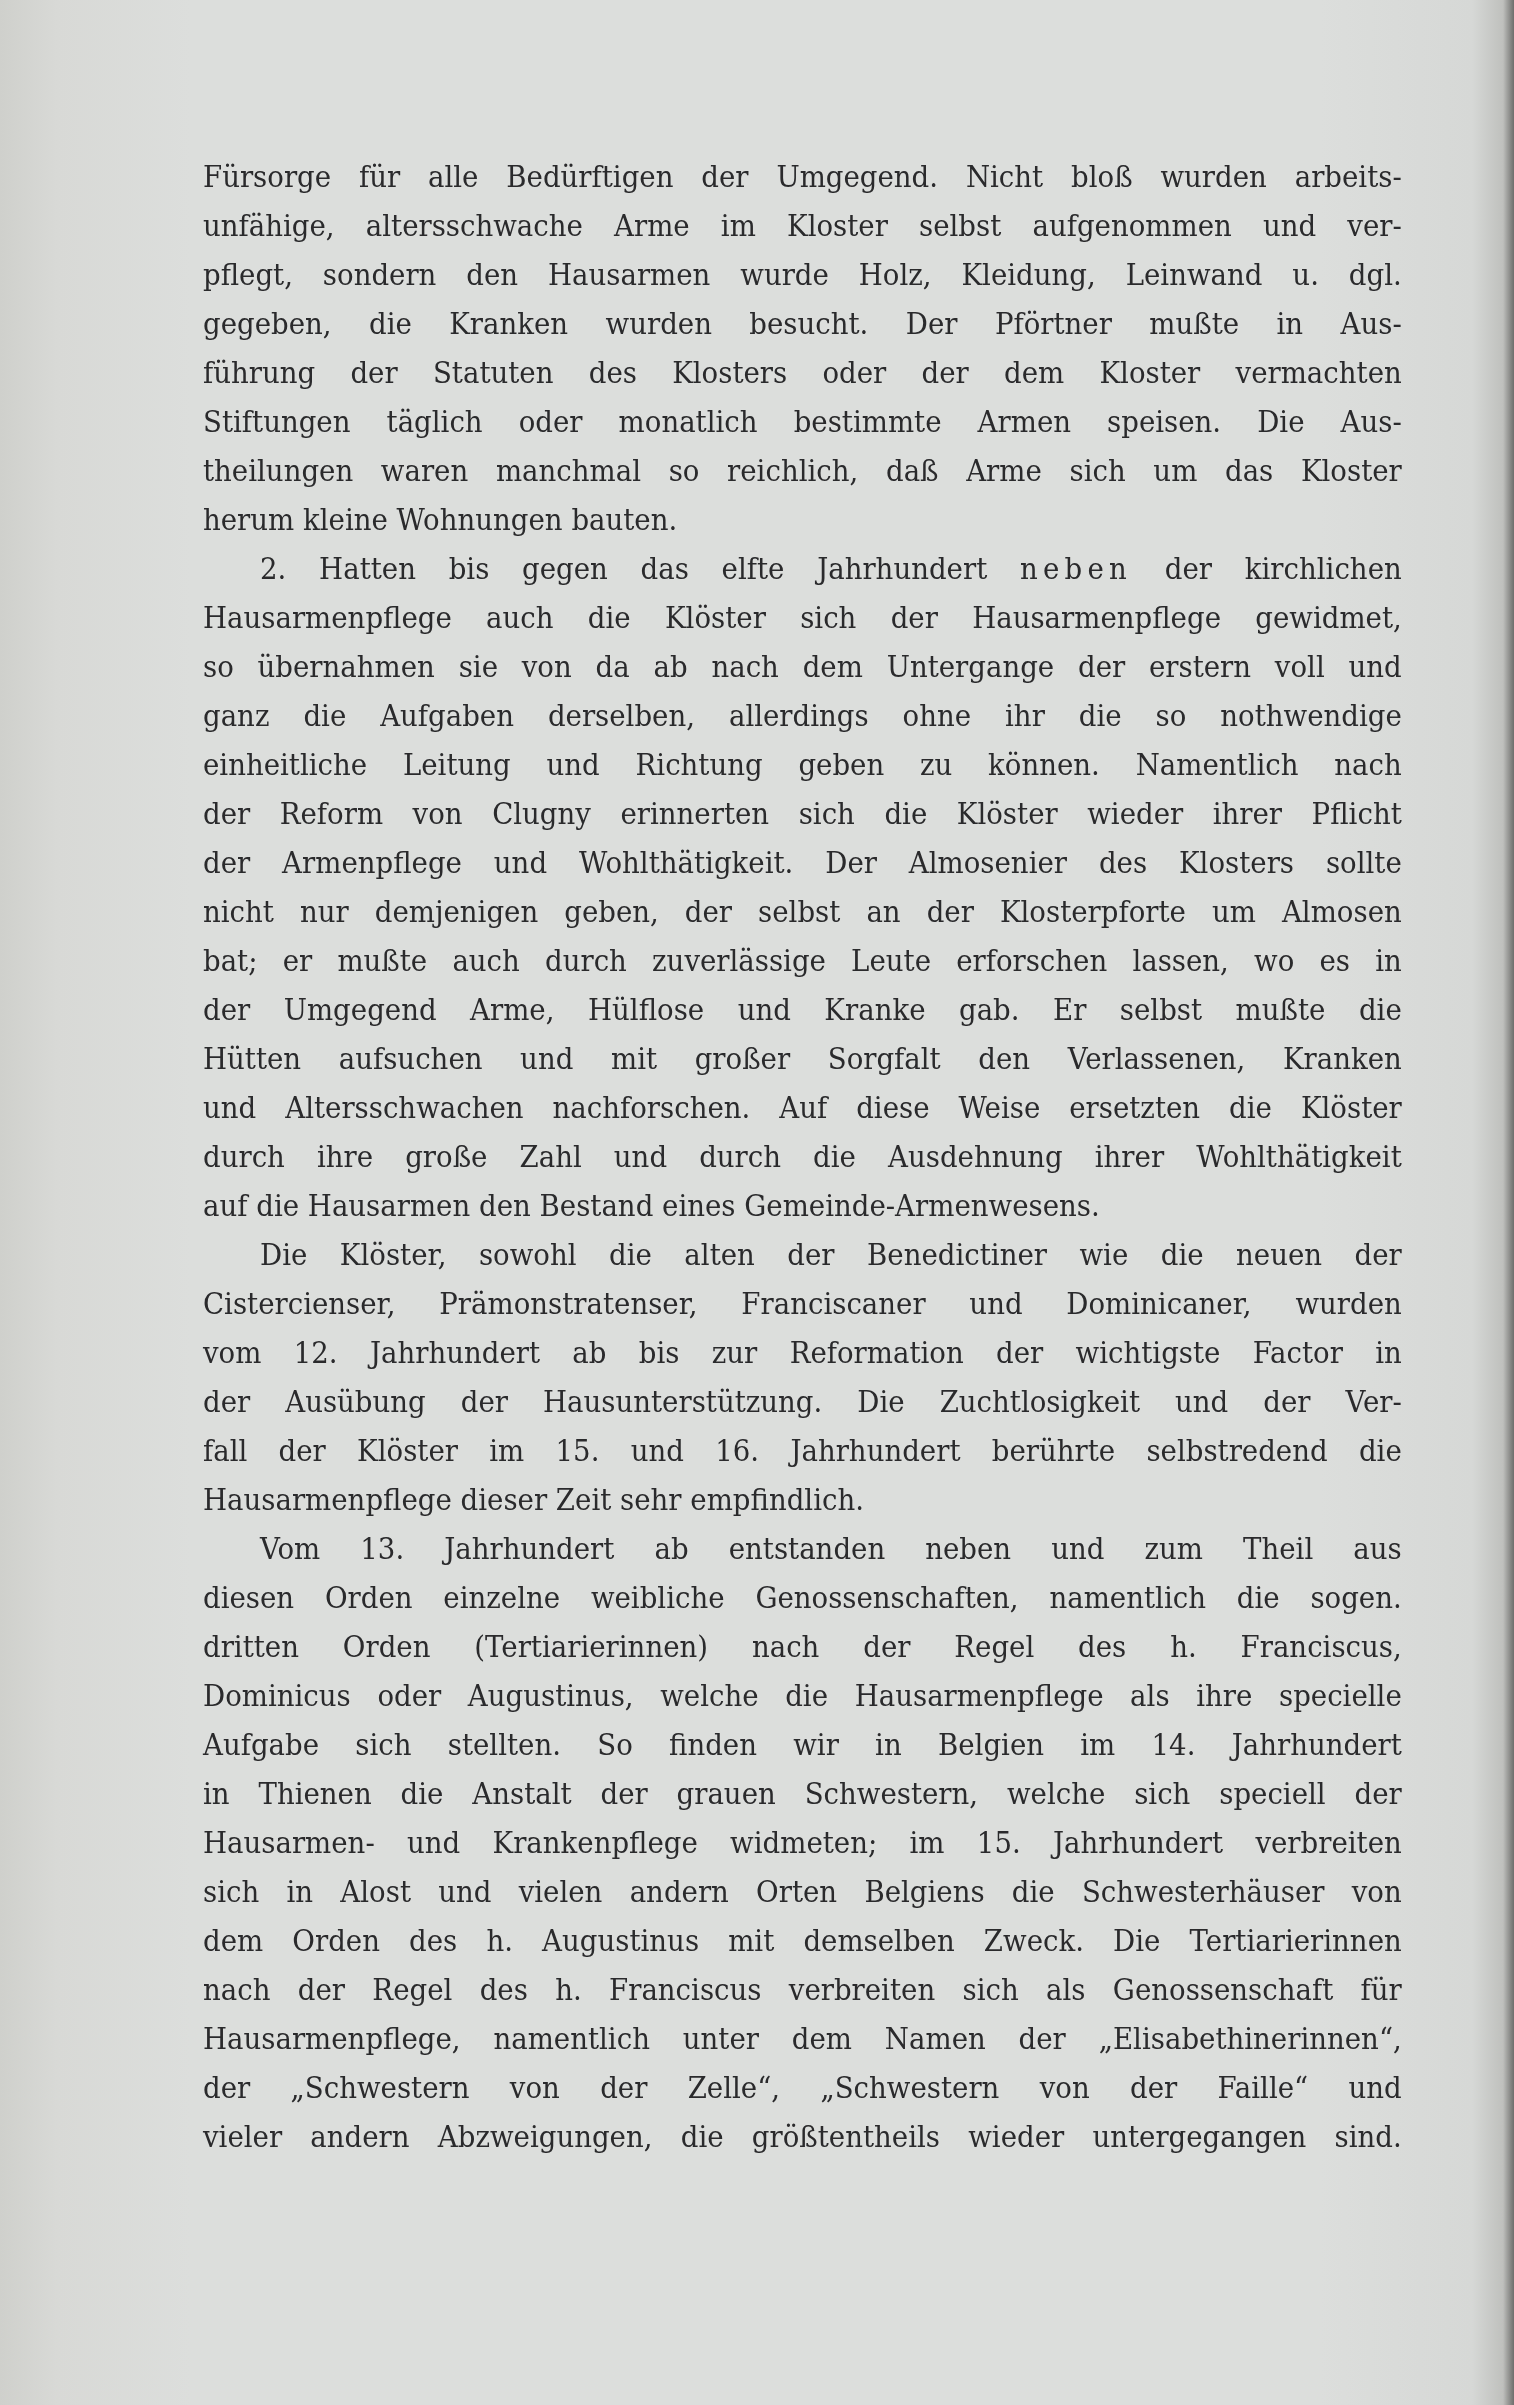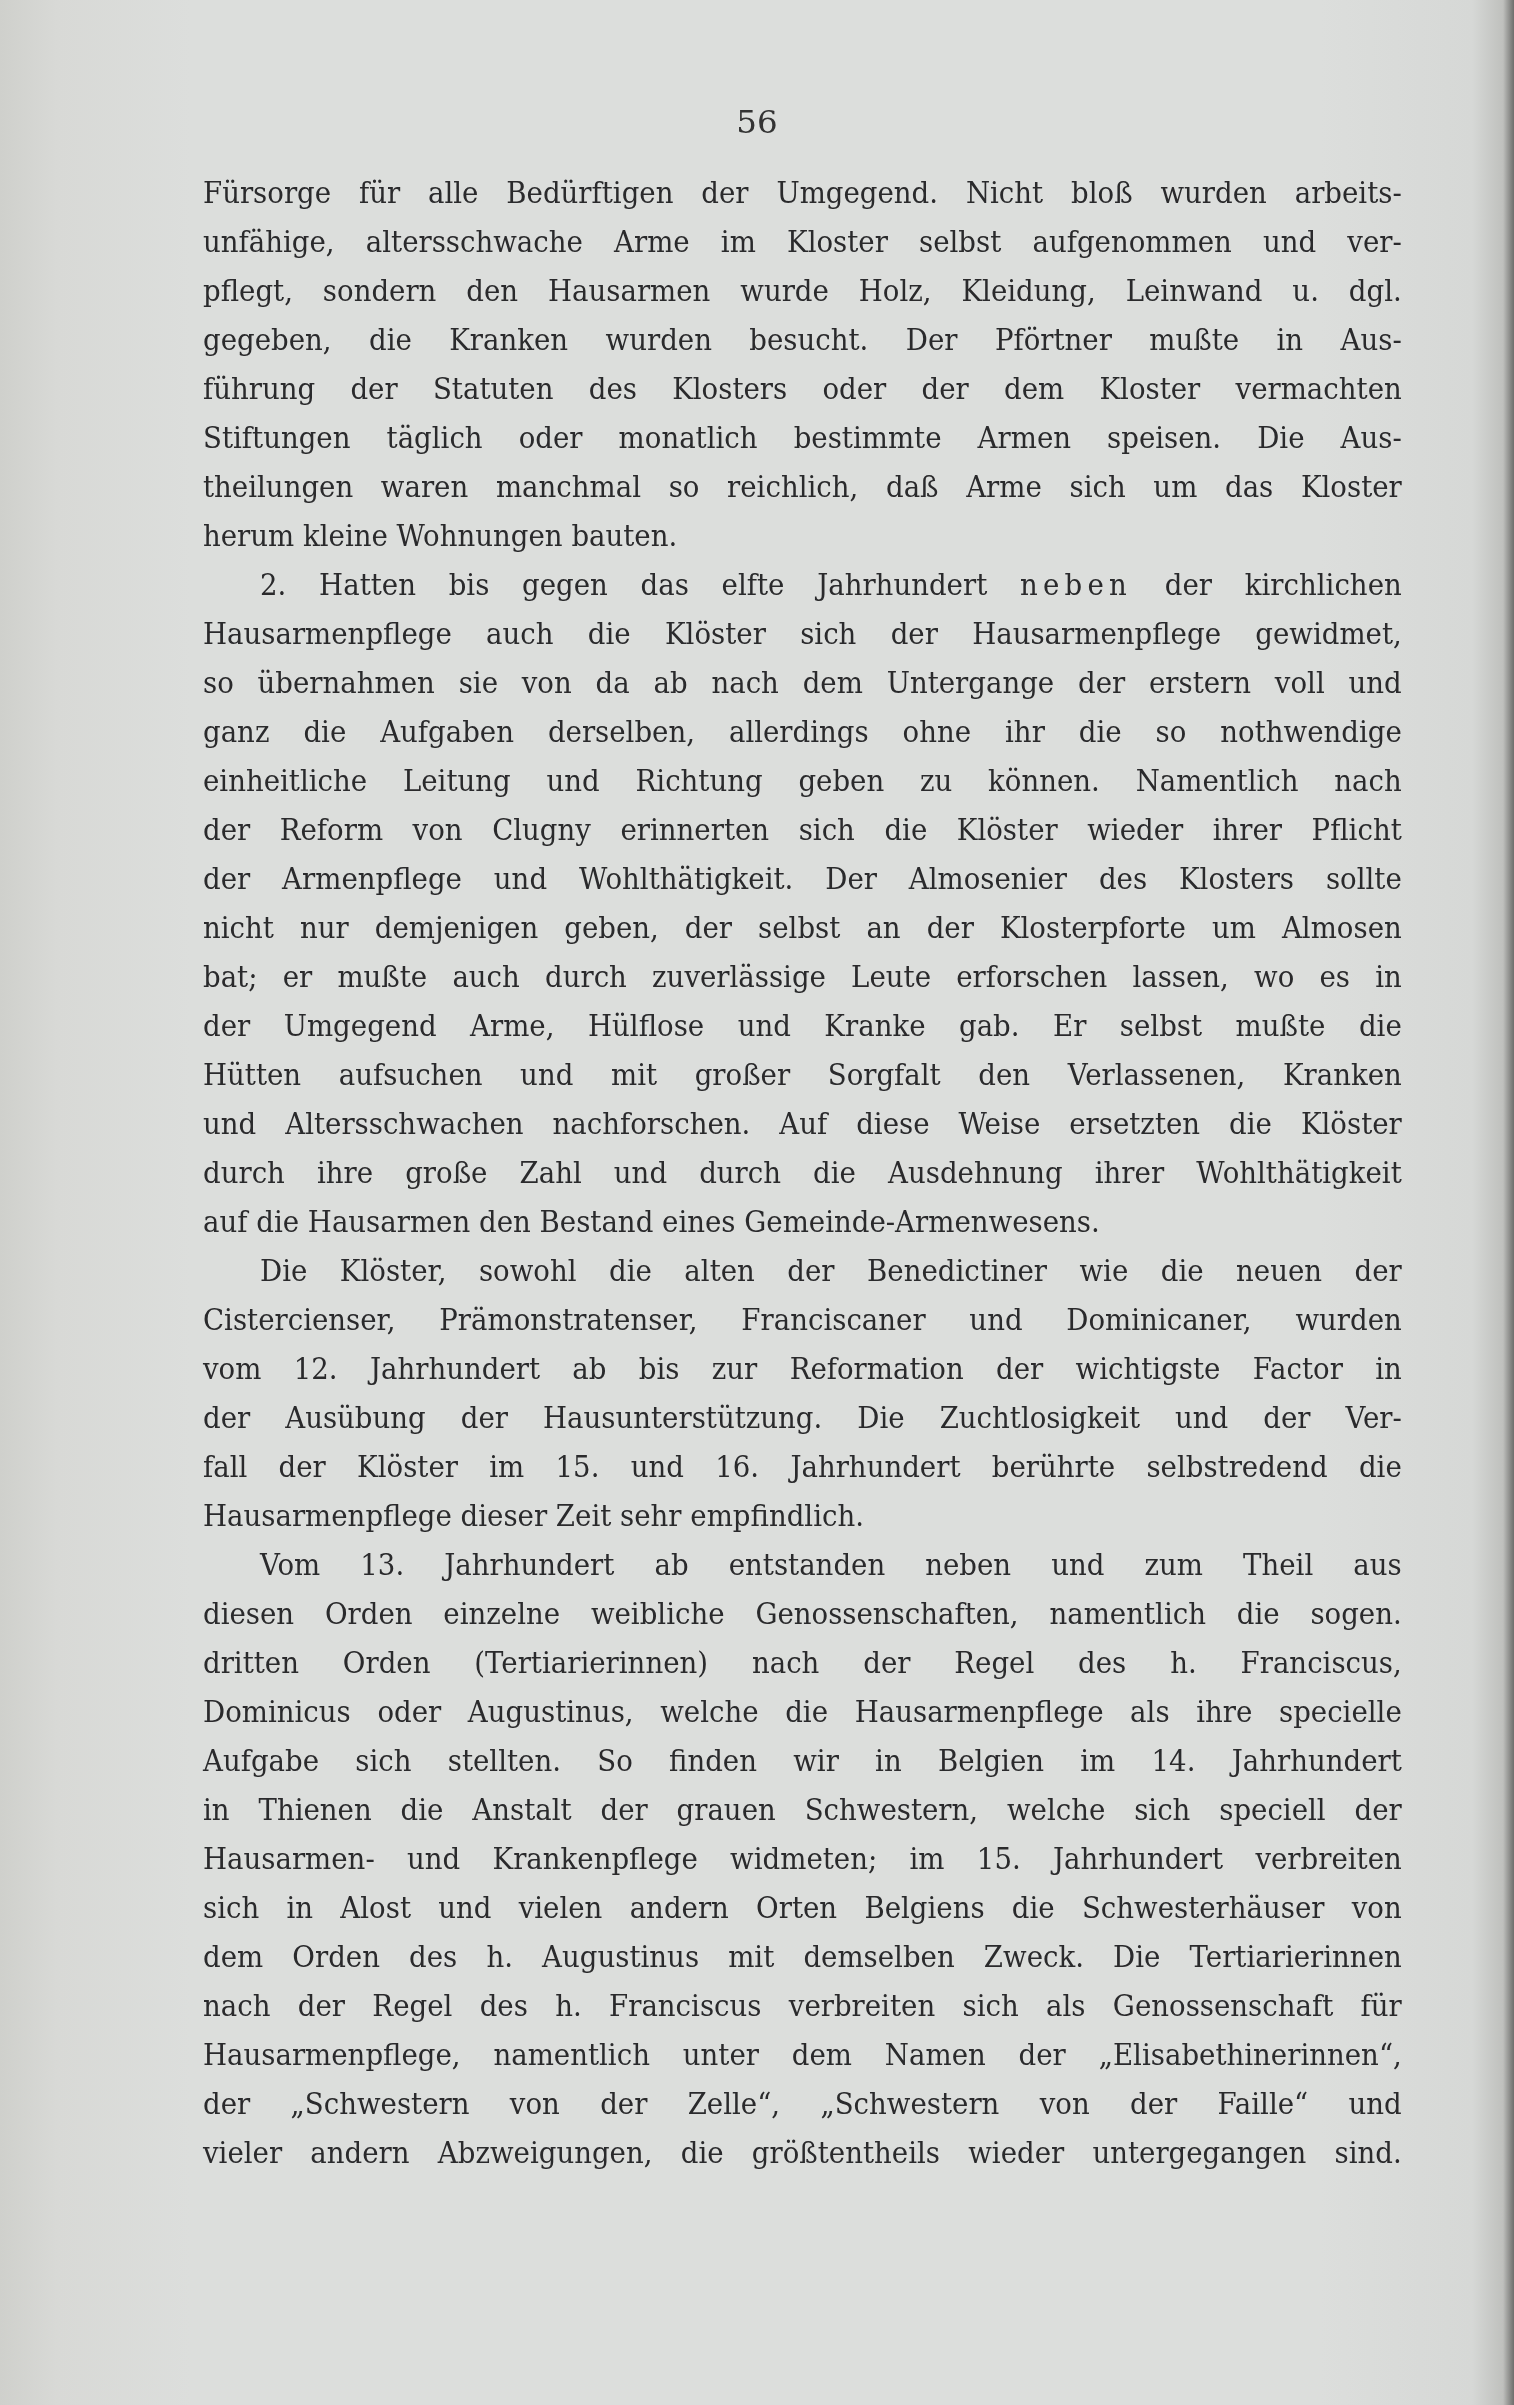--- a/index.html
+++ b/index.html
@@ -28,21 +28,21 @@
       left: 0;
       width: 1514px;
       text-align: center;
       font-size: 32.5px;
       letter-spacing: 0;
       color: #333;
     }
     .body-text {
       position: absolute;
       left: 203px;
-      top: 168px;
+      top: 152px;
       width: 1199px;
     }
     .line {
       display: block;
       height: 49px;
       line-height: 49px;
       font-size: 30px;
       white-space: nowrap;
       text-align: justify;
       text-align-last: justify;
@@ -59,21 +59,20 @@
     }
     .spaced {
       letter-spacing: 5.7px;
     }
   </style>
 </head>
 <body>
 
 <div class="page">
 
-  <div class="page-number">56</div>
 
   <div class="body-text">
 
     <div>
       <span class="line">Fürsorge für alle Bedürftigen der Umgegend. Nicht bloß wurden arbeits-</span>
       <span class="line">unfähige, altersschwache Arme im Kloster selbst aufgenommen und ver-</span>
       <span class="line">pflegt, sondern den Hausarmen wurde Holz, Kleidung, Leinwand u. dgl.</span>
       <span class="line">gegeben, die Kranken wurden besucht. Der Pförtner mußte in Aus-</span>
       <span class="line">führung der Statuten des Klosters oder der dem Kloster vermachten</span>
       <span class="line">Stiftungen täglich oder monatlich bestimmte Armen speisen. Die Aus-</span>

